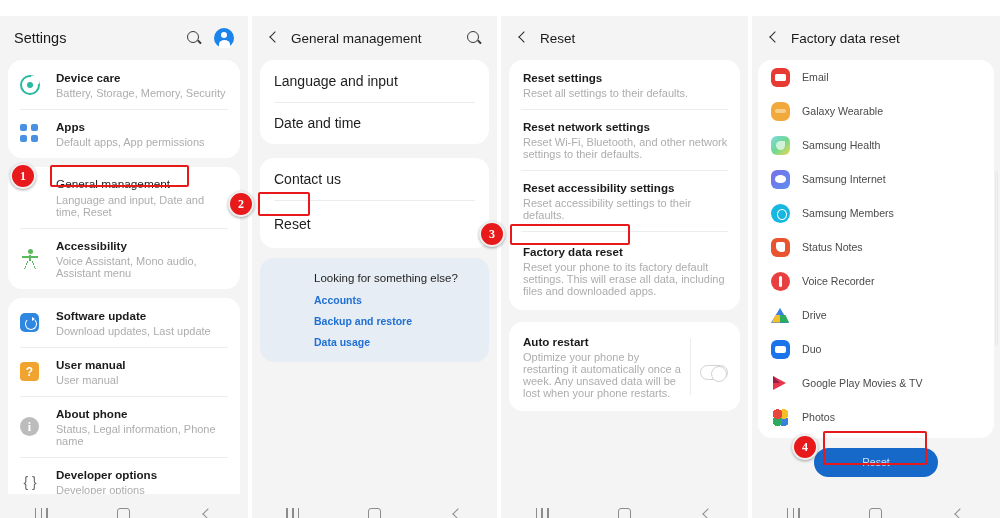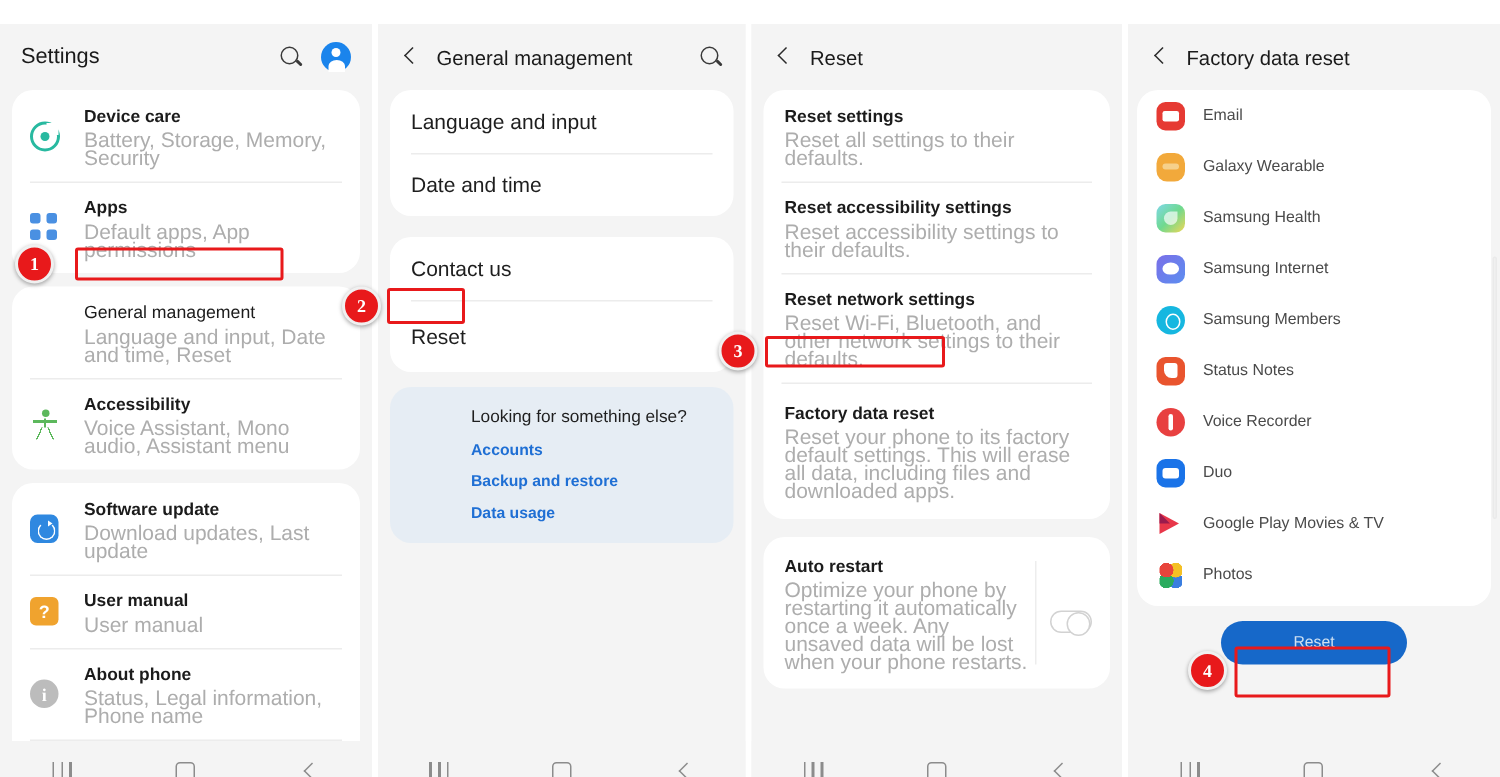--- a/index.html
+++ b/index.html
@@ -69,21 +69,21 @@
   .row { display: flex; align-items: center; padding: 10px 12px; position: relative; }
   .row + .row::before {
     content: ""; position: absolute; left: 12px; right: 12px; top: 0;
     height: 1px; background: #ececec;
   }
   .row.noicon { padding-left: 14px; }
   .row-ic { width: 26px; flex: 0 0 26px; margin-right: 10px; margin-top: 3px; position: relative; height: 22px; }
   .row-txt { flex: 1 1 auto; min-width: 0; }
   .row-title { font-size: 11.6px; color: #1b1b1b; font-weight: 700; line-height: 15px; }
   .row-title.reg { font-weight: 400; font-size: 11.8px; }
-  .row-sub { font-size: 14px; color: #adadad; line-height: 12px; margin-top: 2px; }
+  .row-sub { font-size: 11px; color: #adadad; line-height: 12px; margin-top: 2px; }
 
   .simple-row { padding: 13px 14px; font-size: 14px; color: #1e1e1e; position: relative; }
   .simple-row + .simple-row::before {
     content: ""; position: absolute; left: 14px; right: 14px; top: 0;
     height: 1px; background: #ececec;
   }
 
   
   .ic-devicecare { width:20px; height:20px; border-radius:50%; border:2.4px solid #28b9a0; position:relative; }
   .ic-devicecare::after { content:""; position:absolute; left:4.5px; top:4.5px; width:6px; height:6px; border-radius:50%; background:#28b9a0; }
@@ -383,28 +383,28 @@
 
     <div class="card">
       <div class="row noicon">
         <div class="row-txt">
           <div class="row-title">Reset settings</div>
           <div class="row-sub">Reset all settings to their defaults.</div>
         </div>
       </div>
       <div class="row noicon">
         <div class="row-txt">
+          <div class="row-title">Reset network settings</div>
+          <div class="row-sub">Reset Wi-Fi, Bluetooth, and other network settings to their defaults.</div>
+        </div>
+      </div>
+      <div class="row noicon">
+        <div class="row-txt">
           <div class="row-title">Reset accessibility settings</div>
           <div class="row-sub">Reset accessibility settings to their defaults.</div>
-        </div>
-      </div>
-      <div class="row noicon">
-        <div class="row-txt">
-          <div class="row-title">Reset network settings</div>
-          <div class="row-sub">Reset Wi-Fi, Bluetooth, and other network settings to their defaults.</div>
         </div>
       </div>
       <div class="row noicon" style="padding-top:13px;padding-bottom:13px;">
         <div class="row-txt">
           <div class="row-title">Factory data reset</div>
           <div class="row-sub">Reset your phone to its factory default settings. This will erase all data, including files and downloaded apps.</div>
         </div>
       </div>
     </div>
 
@@ -459,20 +459,24 @@
       </div>
       <div class="app-row">
         <div class="app-ic ai-notes"></div>
         <div class="app-lbl">Status Notes</div>
       </div>
       <div class="app-row">
         <div class="app-ic ai-voice"></div>
         <div class="app-lbl">Voice Recorder</div>
       </div>
       <div class="app-row">
+        <div class="app-ic ai-drive"></div>
+        <div class="app-lbl">Drive</div>
+      </div>
+      <div class="app-row">
         <div class="app-ic ai-duo"></div>
         <div class="app-lbl">Duo</div>
       </div>
       <div class="app-row">
         <div class="app-ic ai-gpmovies"></div>
         <div class="app-lbl">Google Play Movies &amp; TV</div>
       </div>
       <div class="app-row" style="padding-bottom:11px;">
         <div class="app-ic ai-photos"></div>
         <div class="app-lbl">Photos</div>

